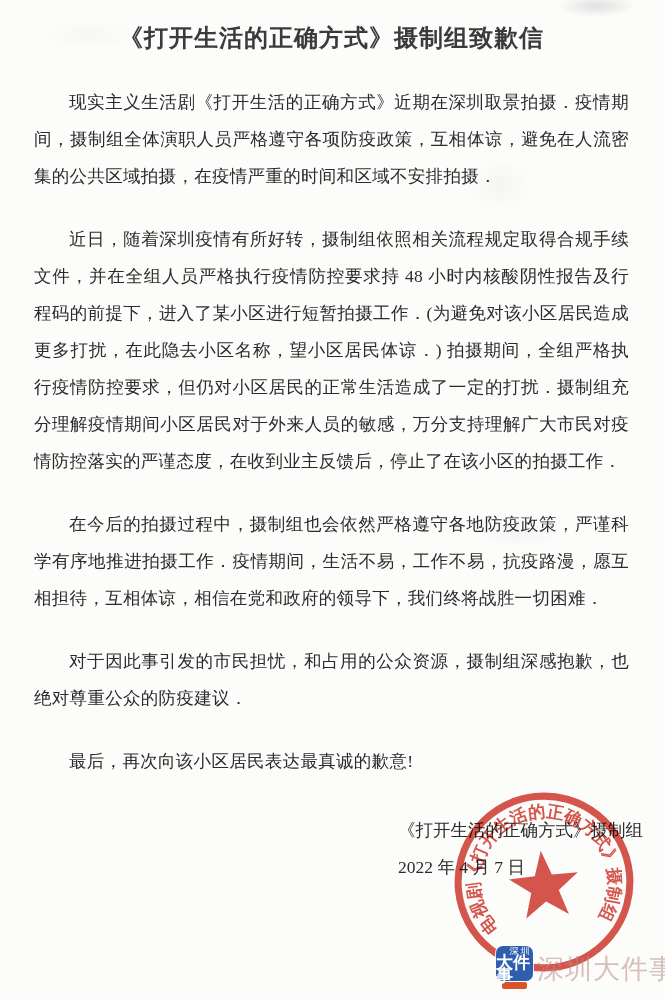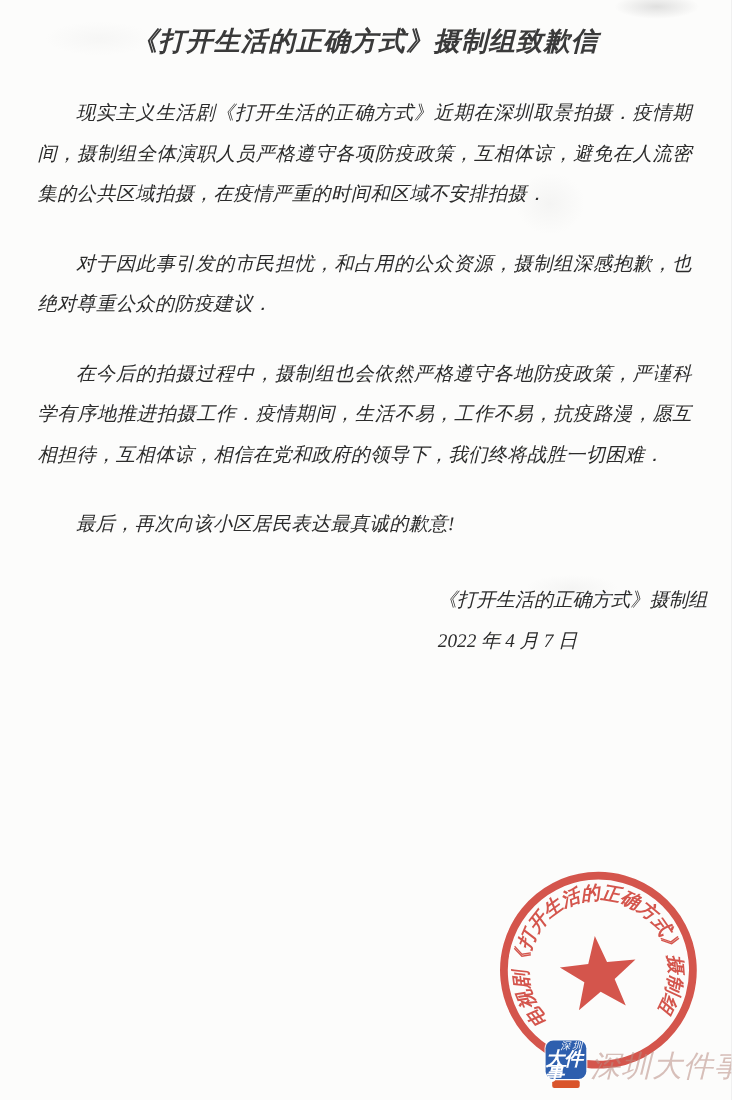--- a/index.html
+++ b/index.html
@@ -9,21 +9,20 @@
     margin:0 auto;
     overflow:hidden;
     color:#2b2b2b;
     font-family:"Liberation Serif","DejaVu Serif",serif;
     background:
       radial-gradient(55px 16px at 597px 6px, rgba(150,150,150,.28), transparent 70%),
       radial-gradient(45px 40px at 500px 185px, rgba(200,200,200,.15), transparent 70%),
       radial-gradient(70px 22px at 90px 35px, rgba(205,205,205,.12), transparent 70%),
       radial-gradient(60px 18px at 520px 535px, rgba(200,200,200,.14), transparent 70%),
       #fcfcfb;
-    font-style: italic;
   }
   .content { padding:20px 36px 0 34px; }
   h1.title {
     margin:0 0 28px;
     font-size:24px; line-height:36px;
     font-weight:bold; text-align:center;
     letter-spacing:1px; color:#3a3a3a;
   }
   p.body-par {
     margin:0 0 26px;
@@ -65,22 +64,23 @@
     white-space:nowrap;
   }
 </style>
 </head>
 <body>
 
 <div class="page">
   <div class="content">
     <h1 class="title">《打开生活的正确方式》摄制组致歉信</h1>
     <p class="body-par">现实主义生活剧《打开生活的正确方式》近期在深圳取景拍摄．疫情期间，摄制组全体演职人员严格遵守各项防疫政策，互相体谅，避免在人流密集的公共区域拍摄，在疫情严重的时间和区域不安排拍摄．</p>
+    <p class="body-par">近日，随着深圳疫情有所好转，摄制组依照相关流程规定取得合规手续文件，并在全组人员严格执行疫情防控要求持 48 小时内核酸阴性报告及行程码的前提下，进入了某小区进行短暂拍摄工作．(为避免对该小区居民造成更多打扰，在此隐去小区名称，望小区居民体谅．) 拍摄期间，全组严格执行疫情防控要求，但仍对小区居民的正常生活造成了一定的打扰．摄制组充分理解疫情期间小区居民对于外来人员的敏感，万分支持理解广大市民对疫情防控落实的严谨态度，在收到业主反馈后，停止了在该小区的拍摄工作．</p>
+    <p class="body-par">在今后的拍摄过程中，摄制组也会依然严格遵守各地防疫政策，严谨科学有序地推进拍摄工作．疫情期间，生活不易，工作不易，抗疫路漫，愿互相担待，互相体谅，相信在党和政府的领导下，我们终将战胜一切困难．</p>
     <p class="body-par">对于因此事引发的市民担忧，和占用的公众资源，摄制组深感抱歉，也绝对尊重公众的防疫建议．</p>
-    <p class="body-par">在今后的拍摄过程中，摄制组也会依然严格遵守各地防疫政策，严谨科学有序地推进拍摄工作．疫情期间，生活不易，工作不易，抗疫路漫，愿互相担待，互相体谅，相信在党和政府的领导下，我们终将战胜一切困难．</p>
     <p class="body-par">最后，再次向该小区居民表达最真诚的歉意!</p>
     <div class="closing">
       <div class="sig">《打开生活的正确方式》摄制组</div>
       <div class="date">2022 年 4 月 7 日</div>
     </div>
   </div>
 
   <svg class="seal" viewBox="0 0 190 190" aria-hidden="true">
     <circle cx="95" cy="95" r="85" fill="none" stroke-width="7" stroke="#d0382e"></circle>
     <path id="sealArc" d="M 49.75,140.25 A 64,64 0 1 1 140.25,140.25" fill="none"></path>

